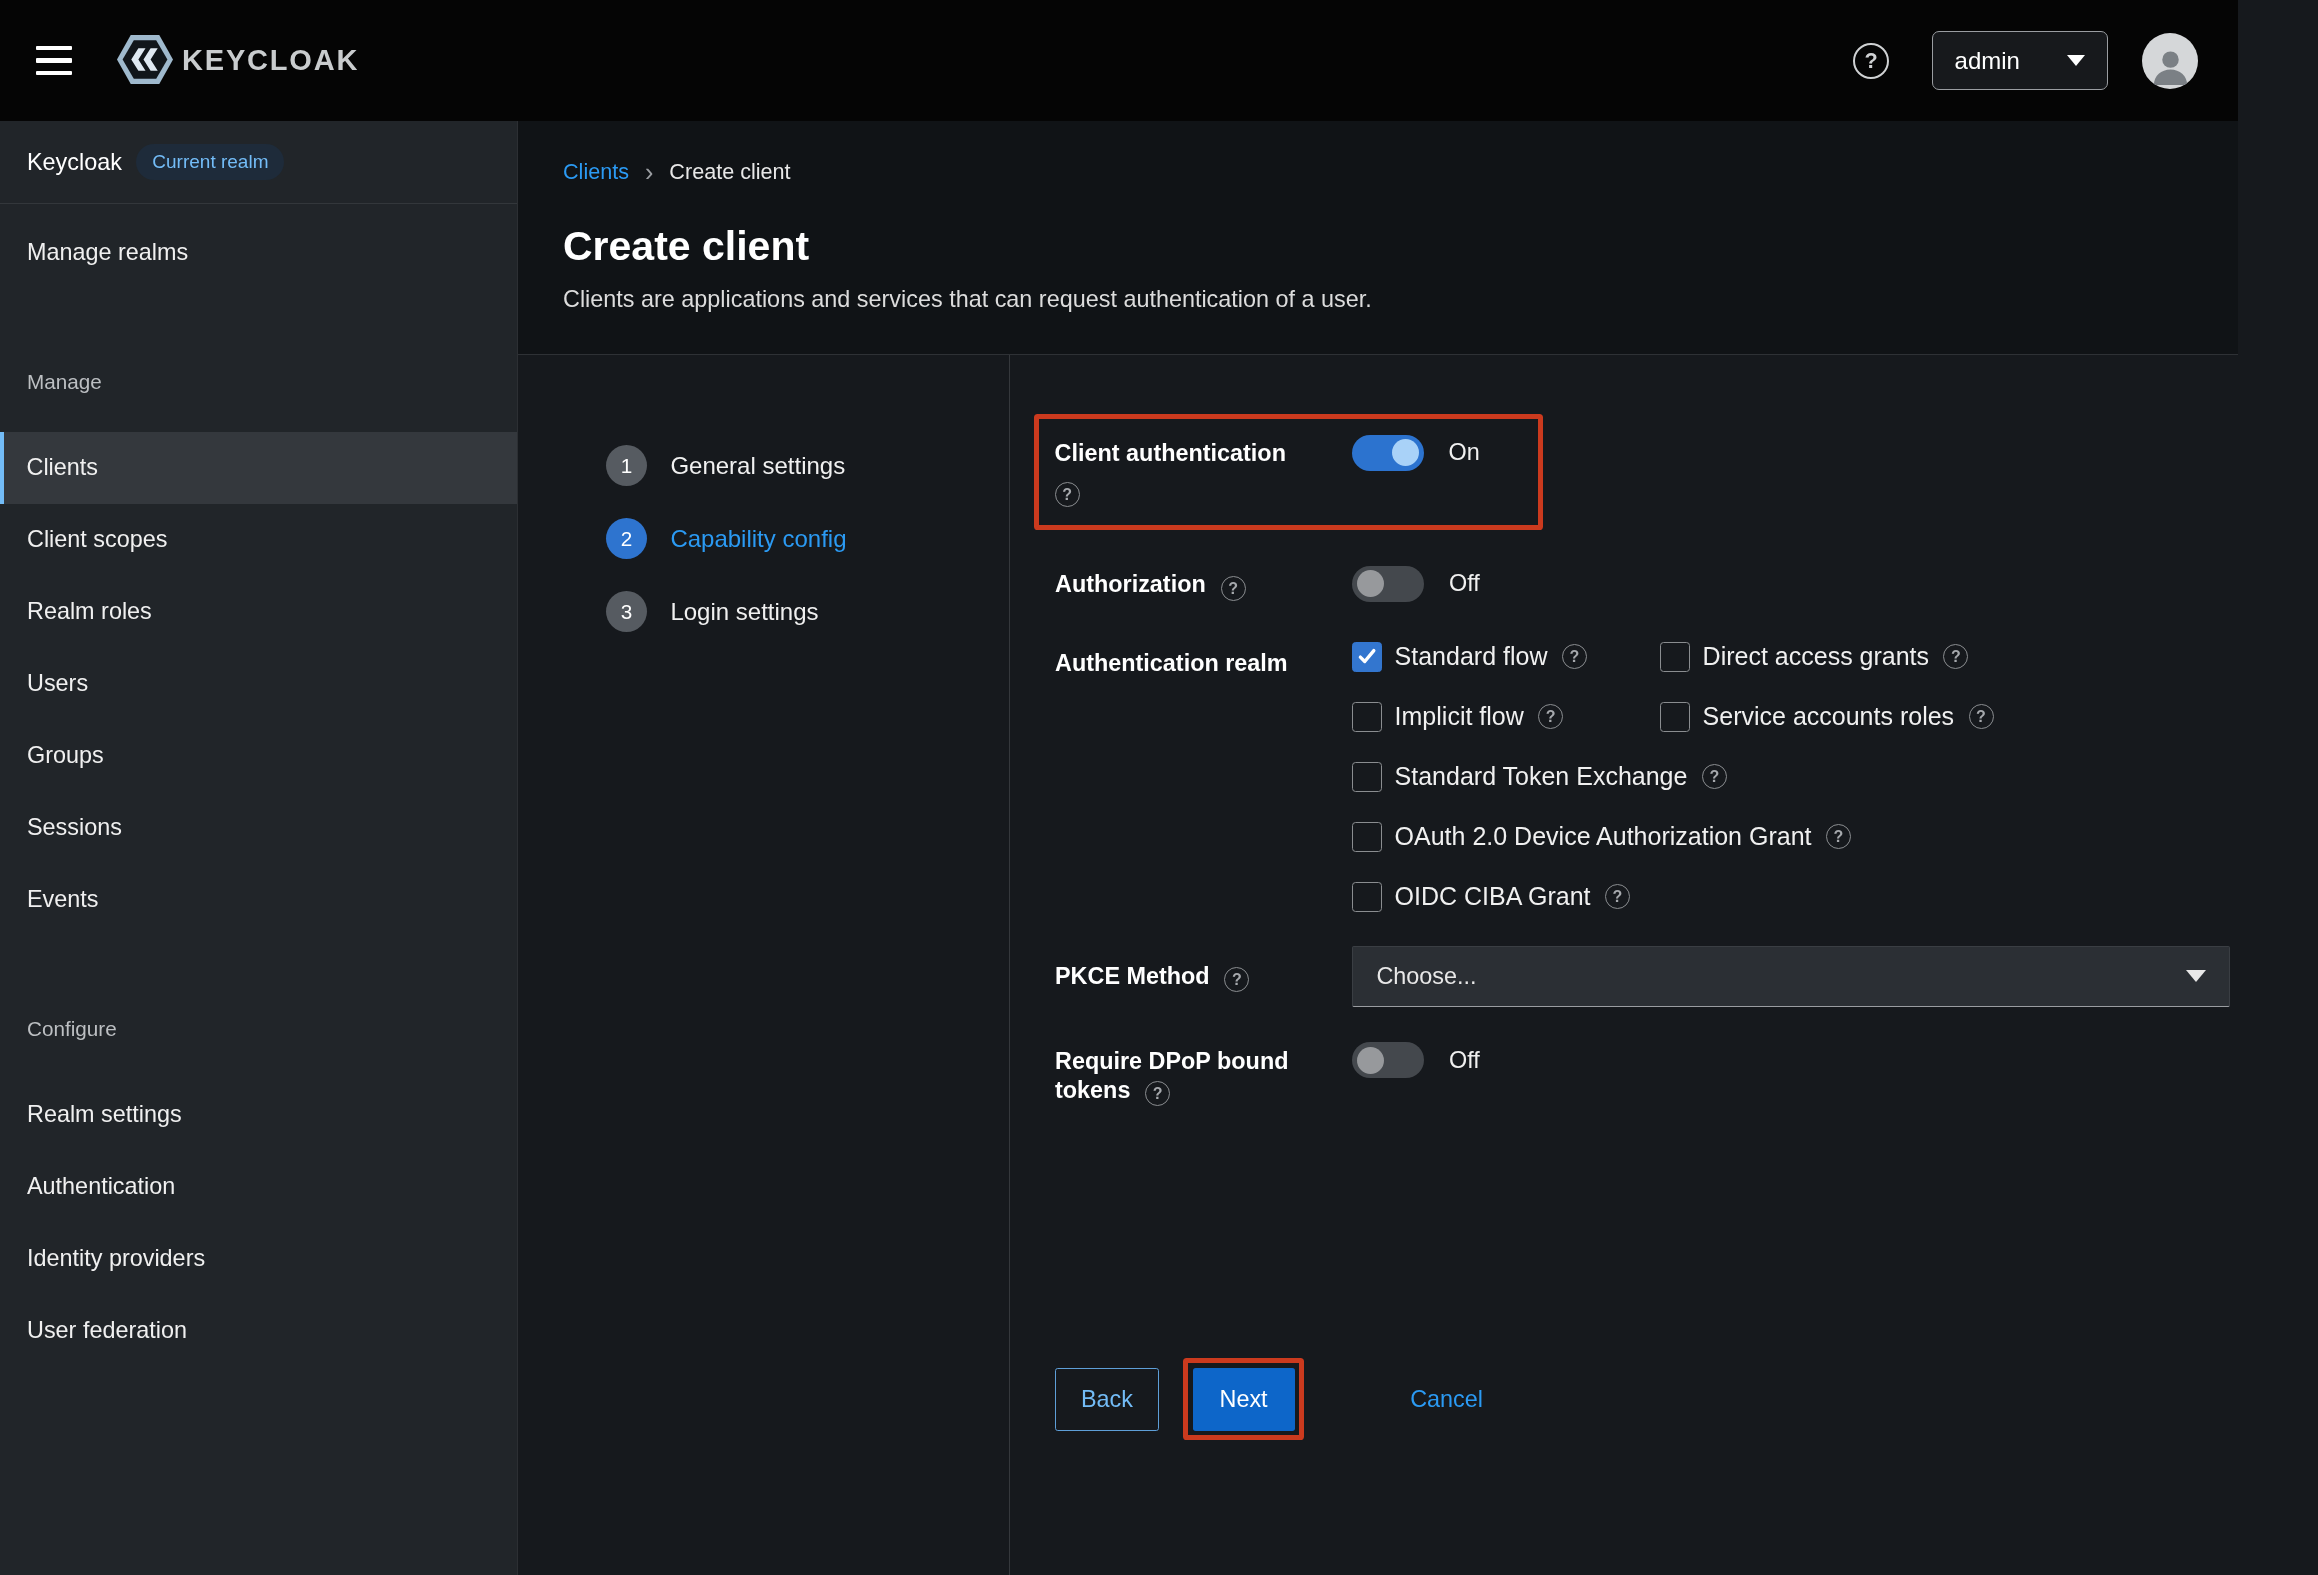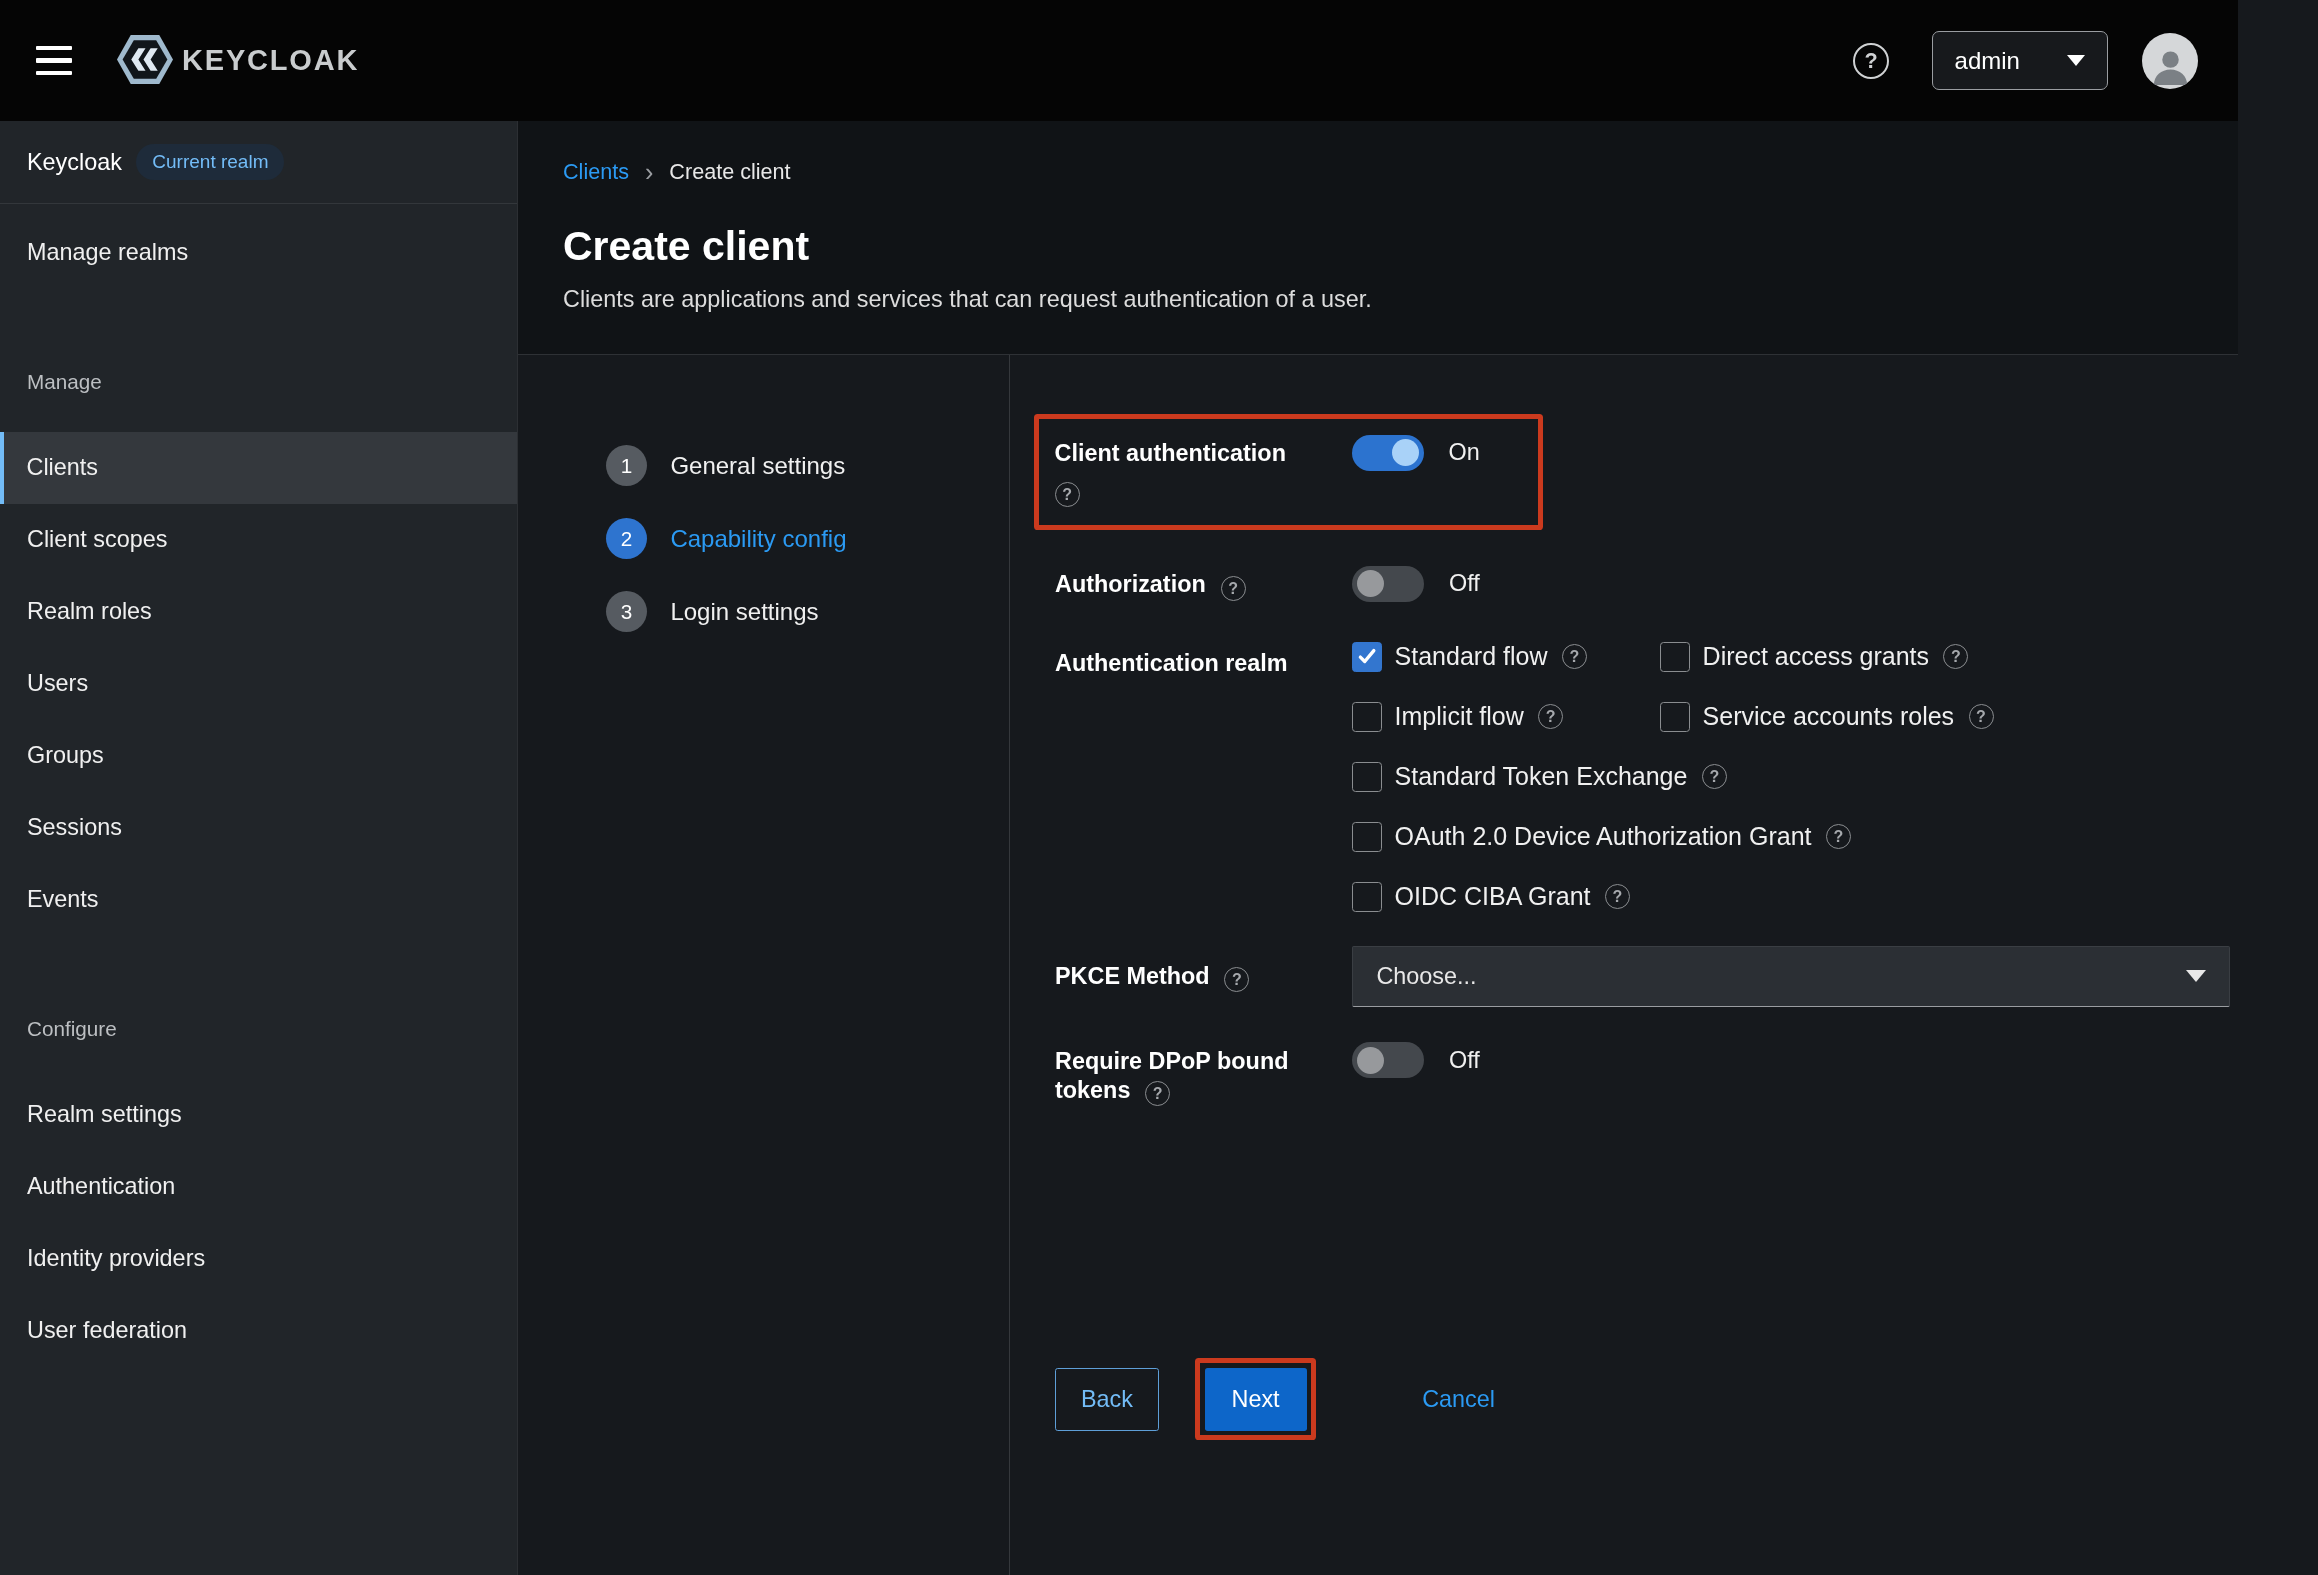--- a/index.html
+++ b/index.html
@@ -98,21 +98,21 @@
   .cb.checked{background:#3376cf;border-color:#3376cf}
   .cb-label{font-size:25px;color:#f0f0f0;white-space:nowrap}
   .cb-item .q-icon{margin-left:1.8px}
 
   .select{width:878px;height:61px;background:#2b2f34;border:0.9px solid #3a3e43;border-bottom:1.8px solid #9a9da1;border-radius:1.8px;display:flex;align-items:center;justify-content:space-between;padding:0 23.4px;font-size:23.4px;color:#e8e8e8;cursor:pointer}
   .select .caret{width:0;height:0;border-left:10px solid transparent;border-right:10px solid transparent;border-top:12.6px solid #e8e8e8}
 
   .actions{display:flex;align-items:center;margin-top:252px}
   .btn{font-family:Liberation Sans, sans-serif;font-size:23.4px;border-radius:2.7px;cursor:pointer}
   .btn-back{height:63px;padding:0 25px;background:transparent;border:1.8px solid #5e9fd8;color:var(--accent-soft)}
-  .next-wrap{display:inline-block;border:5.4px solid var(--red);border-radius:3.6px;padding:4.5px;margin-left:36px}
+  .next-wrap{display:inline-block;border:5.4px solid var(--red);border-radius:3.6px;padding:4.5px;margin-left:24px}
   .btn-next{height:63px;padding:0 27px;background:var(--primary);border:none;color:#fff}
   .btn-cancel{margin-left:106px;background:none;border:none;color:var(--accent);font-size:23.4px;cursor:pointer}
 </style>
 </head>
 <body>
 
 <div class="app">
 
   <header class="topbar">
     <button class="hamburger" aria-label="menu">

